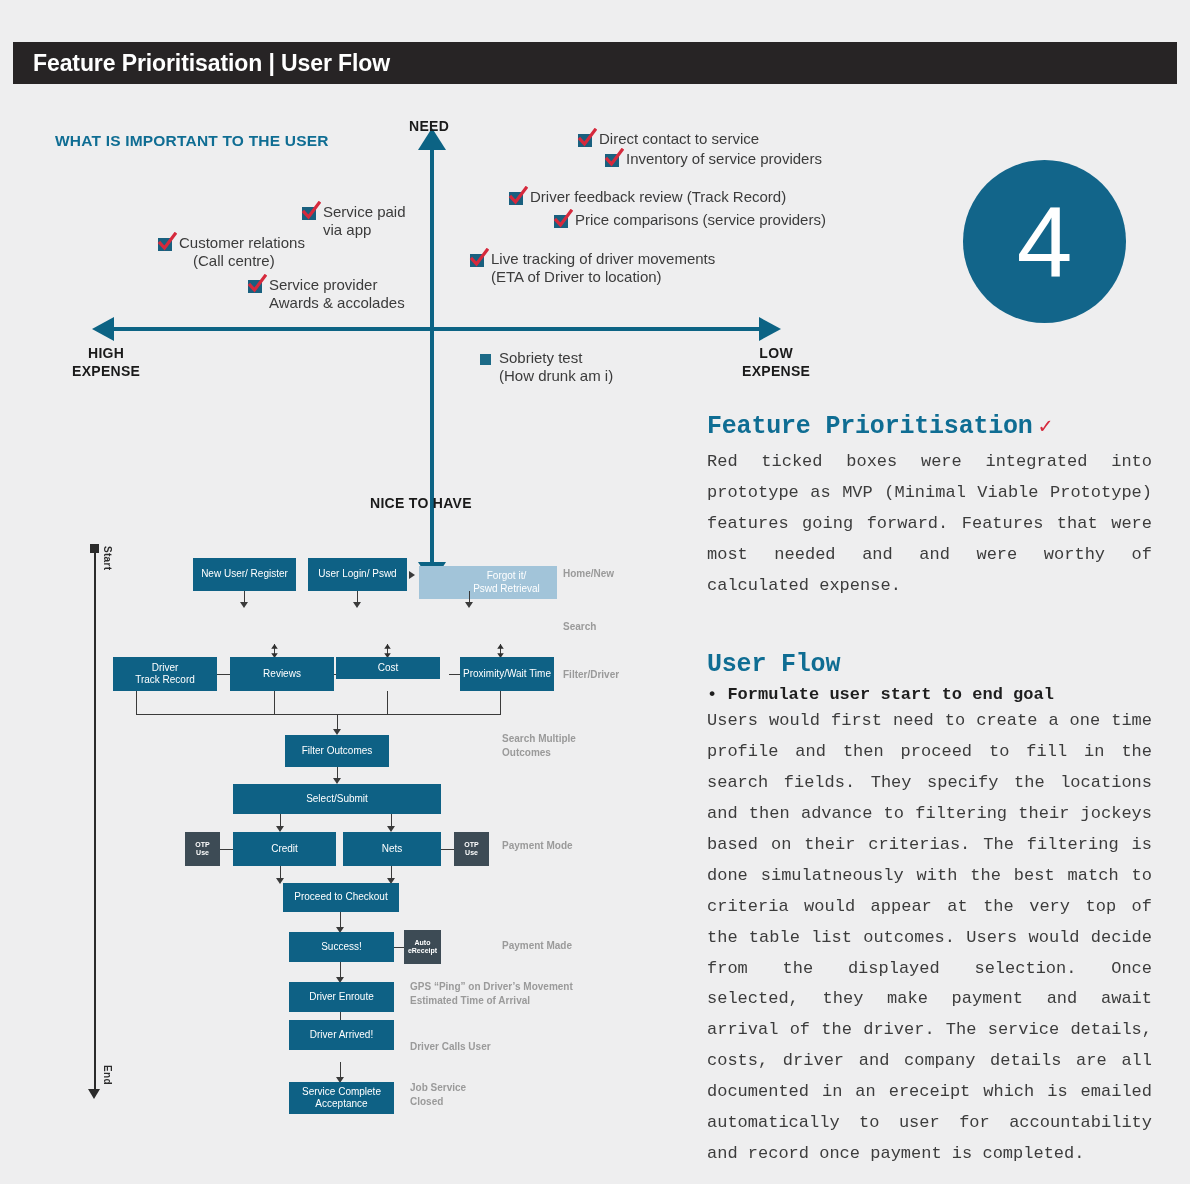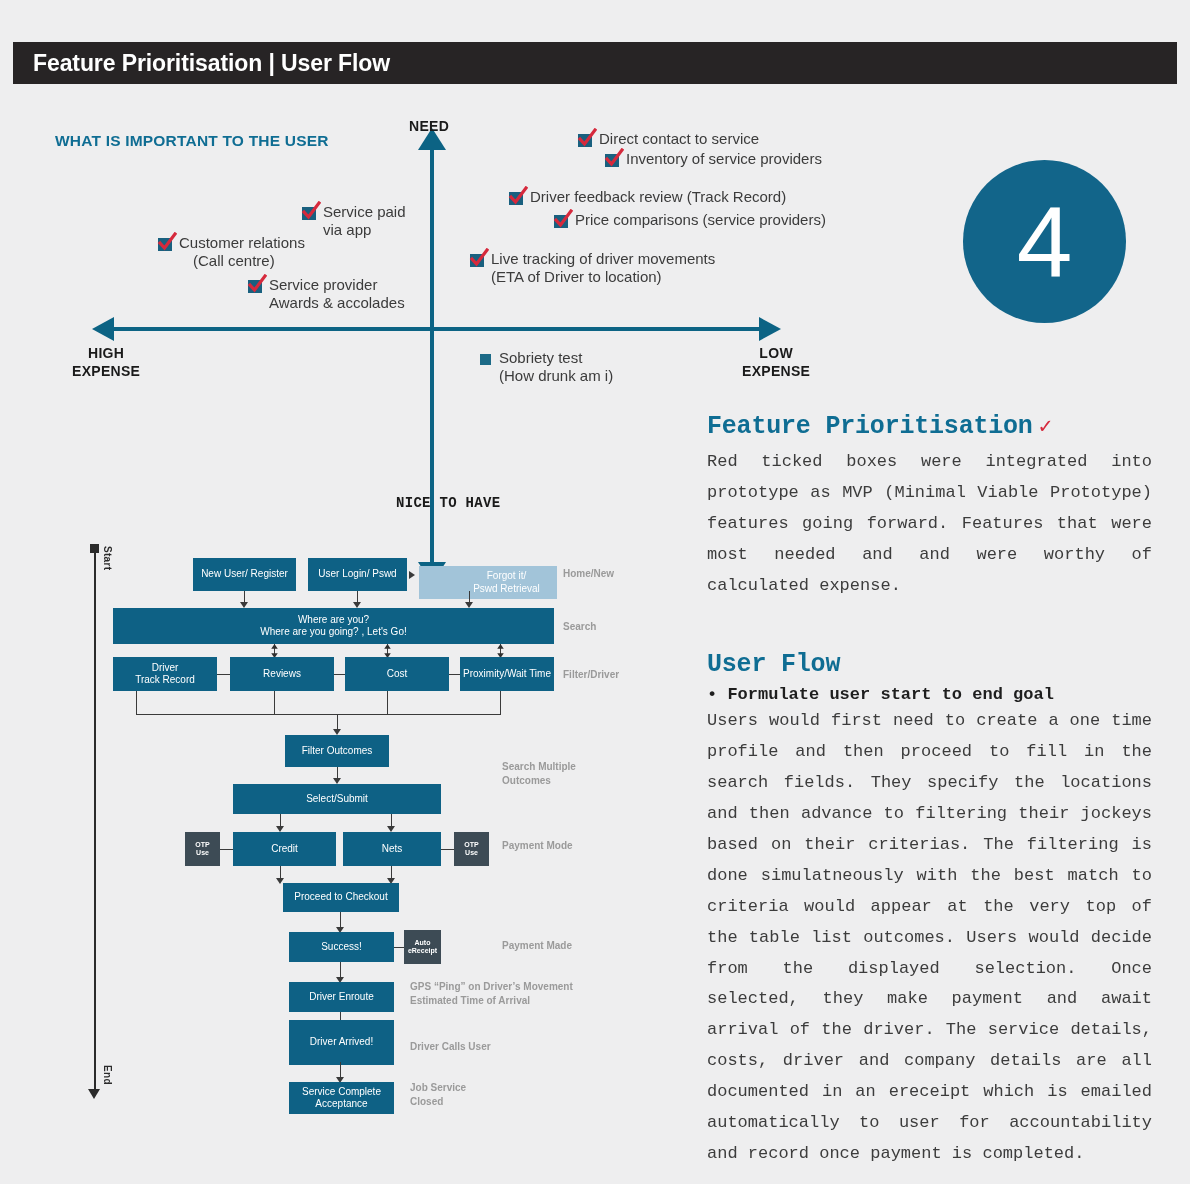--- a/index.html
+++ b/index.html
@@ -49,21 +49,21 @@
     border-right:22px solid #0c6384;
   }
   .arrow-right{
     left:759px;top:217px;
     border-top:12px solid transparent;border-bottom:12px solid transparent;
     border-left:22px solid #0c6384;
   }
   .axis-label{position:absolute;font-size:14px;font-weight:bold;color:#1a1a1a;
     letter-spacing:.3px;line-height:1.25;}
   .lbl-need{left:409px;top:18px;}
-  .lbl-nice{left:396px;top:395px;font-family:Liberation Mono, monospace;}
+  .lbl-nice{left:370px;top:395px;}
   .lbl-high{left:72px;top:245px;text-align:center;}
   .lbl-low{left:742px;top:245px;text-align:center;}
 
   .q-item{position:absolute;display:flex;align-items:flex-start;}
   .q-item .txt{font-size:15px;color:#3b3b3b;line-height:1.22;white-space:nowrap;}
   .tickbox{position:relative;width:15px;height:15px;flex:0 0 15px;margin-right:6px;margin-top:3px;}
   .tickbox .sq{position:absolute;left:0;top:1px;width:14px;height:13px;background:#19607f;}
   .tickbox .tick{position:absolute;left:-1px;top:-5px;width:20px;height:20px;}
   .plainbox{width:11px;height:11px;background:#1c6a87;flex:0 0 11px;margin-right:8px;margin-top:5px;}
 
@@ -275,24 +275,20 @@
   </div>
   <div class="stage" style="left:483px;top:27px;text-align:center;">Home/New</div>
 
   <div class="conn conn-v" style="left:164px;top:51px;height:12px;"></div>
   <div class="dn-arrow" style="left:160px;top:62px;"></div>
   <div class="conn conn-v" style="left:277px;top:51px;height:12px;"></div>
   <div class="dn-arrow" style="left:273px;top:62px;"></div>
   <div class="conn conn-v" style="left:389px;top:51px;height:12px;"></div>
   <div class="dn-arrow" style="left:385px;top:62px;"></div>
 
-  <div class="fbox" style="left:33px;top:68px;width:441px;height:36px;flex-direction:column;">
-    <span>Where are you?</span>
-    <span>Where are you going? , Let's Go!</span>
-  </div>
   <div class="stage" style="left:483px;top:80px;">Search</div>
 
   <div class="conn conn-v" style="left:194px;top:104px;height:15px;"></div>
   <svg class="dbl-arrow" style="left:190px;top:104px;" viewBox="0 0 9 15">
       <path d="M4.5 0 L8 5 L1 5 Z M4.5 15 L1 10 L8 10 Z" fill="#2f2f2f"></path>
     </svg>
   <div class="conn conn-v" style="left:307px;top:104px;height:15px;"></div>
   <svg class="dbl-arrow" style="left:303px;top:104px;" viewBox="0 0 9 15">
       <path d="M4.5 0 L8 5 L1 5 Z M4.5 15 L1 10 L8 10 Z" fill="#2f2f2f"></path>
     </svg>
@@ -303,41 +299,41 @@
 
   <div class="fbox" style="left:33px;top:117px;width:104px;height:34px;flex-direction:column;">
     <span>Driver</span>
     <span>Track Record</span>
   </div>
   <div class="conn conn-h" style="left:137px;top:134px;width:13px;"></div>
   <div class="fbox" style="left:150px;top:117px;width:104px;height:34px;">
     <span>Reviews</span>
   </div>
   <div class="conn conn-h" style="left:254px;top:134px;width:12px;"></div>
-  <div class="fbox" style="left:265px;top:117px;width:104px;height:34px;">
+  <div class="fbox" style="left:256px;top:117px;width:104px;height:22px;">
     <span>Cost</span>
   </div>
   <div class="conn conn-h" style="left:369px;top:134px;width:12px;"></div>
   <div class="fbox" style="left:380px;top:117px;width:94px;height:34px;">
     <span>Proximity/Wait Time</span>
   </div>
   <div class="stage" style="left:483px;top:128px;">Filter/Driver</div>
 
   <div class="conn conn-v" style="left:56px;top:151px;height:24px;"></div>
   <div class="conn conn-v" style="left:194px;top:151px;height:24px;"></div>
   <div class="conn conn-v" style="left:307px;top:151px;height:24px;"></div>
   <div class="conn conn-v" style="left:420px;top:151px;height:24px;"></div>
   <div class="conn conn-h" style="left:56px;top:174px;width:365px;"></div>
   <div class="conn conn-v" style="left:257px;top:174px;height:17px;"></div>
   <div class="dn-arrow" style="left:253px;top:189px;"></div>
 
   <div class="fbox" style="left:205px;top:195px;width:104px;height:32px;">
     <span>Filter Outcomes</span>
   </div>
-  <div class="stage" style="left:422px;top:192px;margin-top:28px;">
+  <div class="stage" style="left:422px;top:192px;">
     <div>Search Multiple</div>
     <div>Outcomes</div>
   </div>
 
   <div class="conn conn-v" style="left:257px;top:227px;height:12px;"></div>
   <div class="dn-arrow" style="left:253px;top:238px;"></div>
 
   <div class="fbox" style="left:153px;top:244px;width:208px;height:30px;">
     <span>Select/Submit</span>
   </div>
@@ -393,21 +389,21 @@
     <span>Driver Enroute</span>
   </div>
   <div class="stage" style="left:330px;top:440px;">
     <div>GPS “Ping” on Driver’s Movement</div>
     <div>Estimated Time of Arrival</div>
   </div>
 
   <div class="conn conn-v" style="left:260px;top:472px;height:16px;"></div>
   <div class="dn-arrow" style="left:256px;top:487px;"></div>
 
-  <div class="fbox" style="left:209px;top:480px;width:105px;height:45px;">
+  <div class="fbox" style="left:209px;top:480px;width:105px;height:30px;">
     <span>Driver Arrived!</span>
   </div>
   <div class="stage" style="left:330px;top:500px;">Driver Calls User</div>
 
   <div class="conn conn-v" style="left:260px;top:522px;height:16px;"></div>
   <div class="dn-arrow" style="left:256px;top:537px;"></div>
 
   <div class="fbox" style="left:209px;top:542px;width:105px;height:32px;flex-direction:column;">
     <span>Service Complete</span>
     <span>Acceptance</span>

